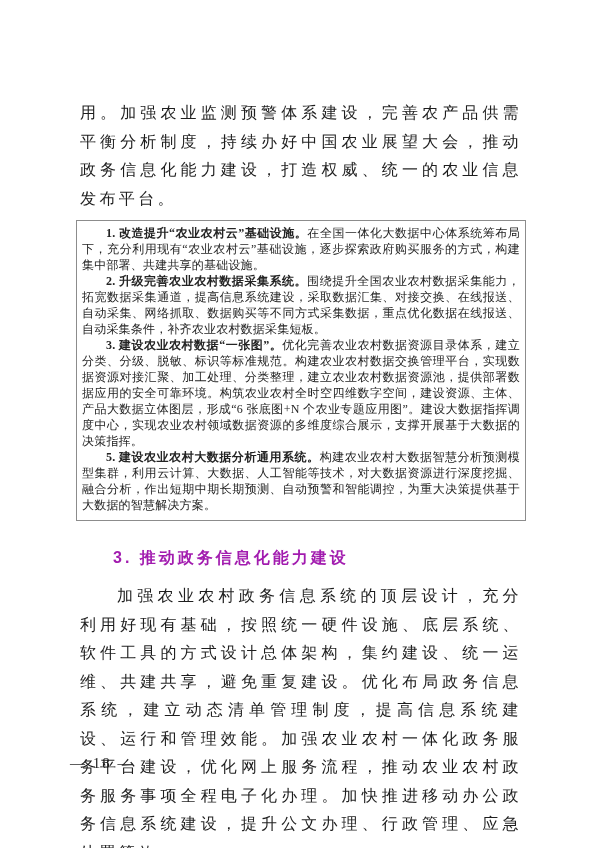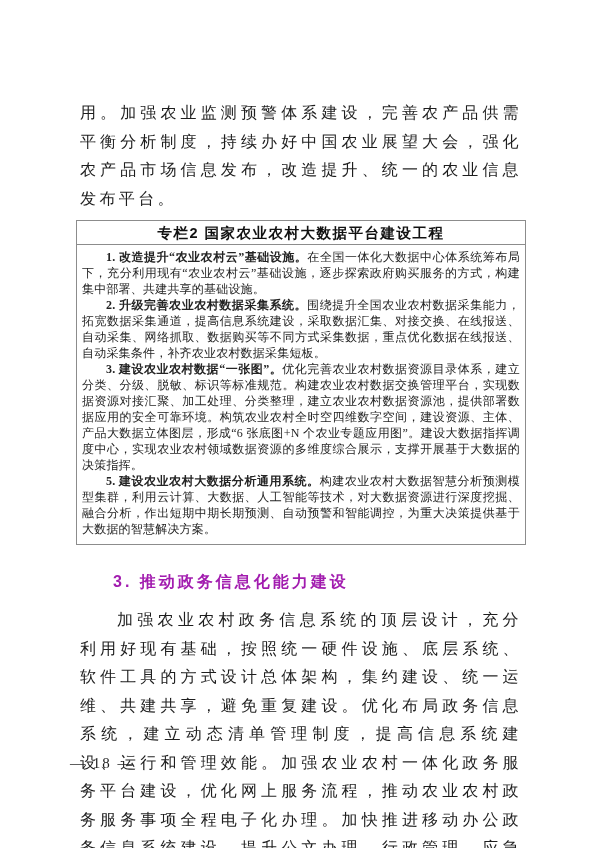--- a/index.html
+++ b/index.html
@@ -78,24 +78,23 @@
     letter-spacing: 2px;
     color: #1e1e1e;
   }
 </style>
 </head>
 <body>
 
 <div class="page">
   <div class="content">
 
-    <p class="para intro">用。加强农业监测预警体系建设，完善农产品供需平衡分析制度，持续办好中国农业展望大会，强化农产品市场信息发布，改造提升、统一的农业信息发布平台。</p>
+    <p class="para intro">用。加强农业监测预警体系建设，完善农产品供需平衡分析制度，持续办好中国农业展望大会，推动政务信息化能力建设，打造权威、统一的农业信息发布平台。</p>
 
     <div class="box">
-      <div class="box-title">专栏2 国家农业农村大数据平台建设工程</div>
       <div class="box-body">
         <p class="box-item"><span class="lead">1. 改造提升“农业农村云”基础设施。</span><span>在全国一体化大数据中心体系统筹布局下，充分利用现有“农业农村云”基础设施，逐步探索政府购买服务的方式，构建集中部署、共建共享的基础设施。</span></p>
         <p class="box-item"><span class="lead">2. 升级完善农业农村数据采集系统。</span><span>围绕提升全国农业农村数据采集能力，拓宽数据采集通道，提高信息系统建设，采取数据汇集、对接交换、在线报送、自动采集、网络抓取、数据购买等不同方式采集数据，重点优化数据在线报送、自动采集条件，补齐农业农村数据采集短板。</span></p>
         <p class="box-item"><span class="lead">3. 建设农业农村数据“一张图”。</span><span>优化完善农业农村数据资源目录体系，建立分类、分级、脱敏、标识等标准规范。构建农业农村数据交换管理平台，实现数据资源对接汇聚、加工处理、分类整理，建立农业农村数据资源池，提供部署数据应用的安全可靠环境。构筑农业农村全时空四维数字空间，建设资源、主体、产品大数据立体图层，形成“6 张底图+N 个农业专题应用图”。建设大数据指挥调度中心，实现农业农村领域数据资源的多维度综合展示，支撑开展基于大数据的决策指挥。</span></p>
         <p class="box-item"><span class="lead">5. 建设农业农村大数据分析通用系统。</span><span>构建农业农村大数据智慧分析预测模型集群，利用云计算、大数据、人工智能等技术，对大数据资源进行深度挖掘、融合分析，作出短期中期长期预测、自动预警和智能调控，为重大决策提供基于大数据的智慧解决方案。</span></p>
       </div>
     </div>
 
     <h3 class="heading">3. 推动政务信息化能力建设</h3>
 

